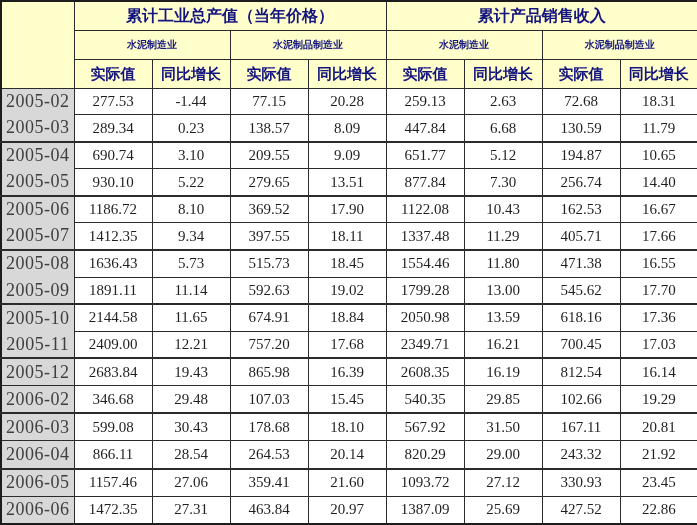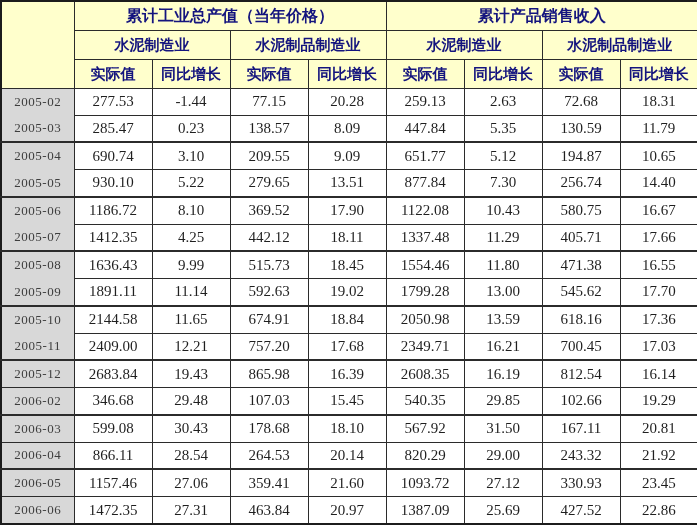--- a/index.html
+++ b/index.html
@@ -32,29 +32,29 @@
   }
   
   .stat-table thead th {
     background: #FFFFCC;
     color: #14147E;
     font-family: "Liberation Sans", sans-serif;
     font-weight: bold;
     height: 28px;
   }
   .stat-table thead tr.row-group th { font-size: 16px; }
-  .stat-table thead tr.row-industry th { font-size: 15px; }
+  .stat-table thead tr.row-industry th { font-size: 10px; }
   .stat-table thead tr.row-metric th { font-size: 15px; }
   .stat-table th.corner { background: #FFFFCC; }
   
   .stat-table td.date {
     background: #D8D8D8;
     color: #3e3e3e;
     font-family: "Liberation Serif", serif;
-    font-size: 13px;
+    font-size: 18px;
     letter-spacing: 0.5px;
   }
   .stat-table td.val {
     background: #ffffff;
     color: #1f1f1f;
     font-family: "Liberation Serif", serif;
     font-size: 15px;
   }
   
   .stat-table tr.group-start td { border-top-width: 2px; }
@@ -108,26 +108,26 @@
           <td class="val">-1.44</td>
           <td class="val">77.15</td>
           <td class="val">20.28</td>
           <td class="val">259.13</td>
           <td class="val">2.63</td>
           <td class="val">72.68</td>
           <td class="val">18.31</td>
         </tr>
         <tr>
           <td class="date merge-t">2005-03</td>
-          <td class="val">285.47</td>
+          <td class="val">289.34</td>
           <td class="val">0.23</td>
           <td class="val">138.57</td>
           <td class="val">8.09</td>
           <td class="val">447.84</td>
-          <td class="val">5.35</td>
+          <td class="val">6.68</td>
           <td class="val">130.59</td>
           <td class="val">11.79</td>
         </tr>
         <tr class="group-start">
           <td class="date merge-b">2005-04</td>
           <td class="val">690.74</td>
           <td class="val">3.10</td>
           <td class="val">209.55</td>
           <td class="val">9.09</td>
           <td class="val">651.77</td>
@@ -147,38 +147,38 @@
           <td class="val">14.40</td>
         </tr>
         <tr class="group-start">
           <td class="date merge-b">2005-06</td>
           <td class="val">1186.72</td>
           <td class="val">8.10</td>
           <td class="val">369.52</td>
           <td class="val">17.90</td>
           <td class="val">1122.08</td>
           <td class="val">10.43</td>
-          <td class="val">580.75</td>
+          <td class="val">162.53</td>
           <td class="val">16.67</td>
         </tr>
         <tr>
           <td class="date merge-t">2005-07</td>
           <td class="val">1412.35</td>
-          <td class="val">4.25</td>
-          <td class="val">442.12</td>
+          <td class="val">9.34</td>
+          <td class="val">397.55</td>
           <td class="val">18.11</td>
           <td class="val">1337.48</td>
           <td class="val">11.29</td>
           <td class="val">405.71</td>
           <td class="val">17.66</td>
         </tr>
         <tr class="group-start">
           <td class="date merge-b">2005-08</td>
           <td class="val">1636.43</td>
-          <td class="val">9.99</td>
+          <td class="val">5.73</td>
           <td class="val">515.73</td>
           <td class="val">18.45</td>
           <td class="val">1554.46</td>
           <td class="val">11.80</td>
           <td class="val">471.38</td>
           <td class="val">16.55</td>
         </tr>
         <tr>
           <td class="date merge-t">2005-09</td>
           <td class="val">1891.11</td>

